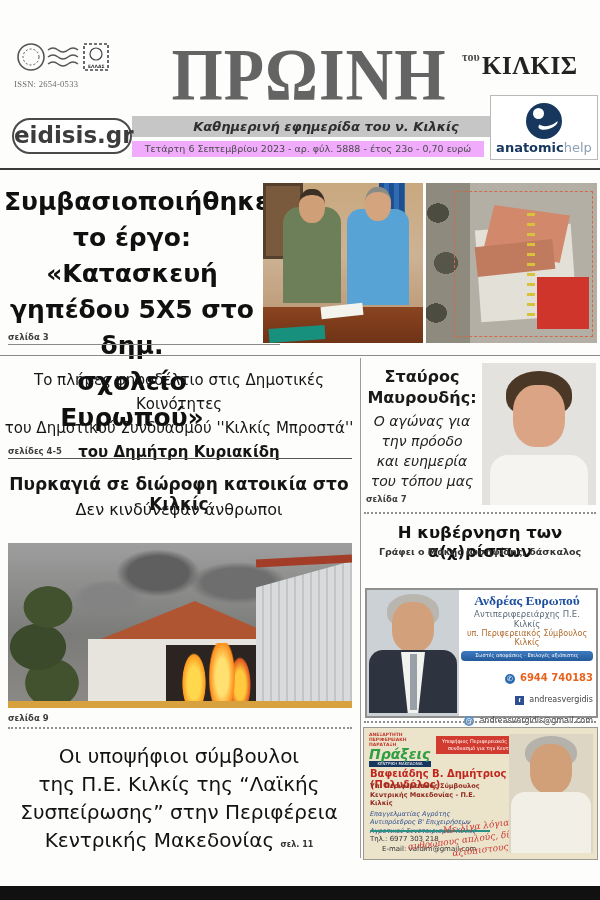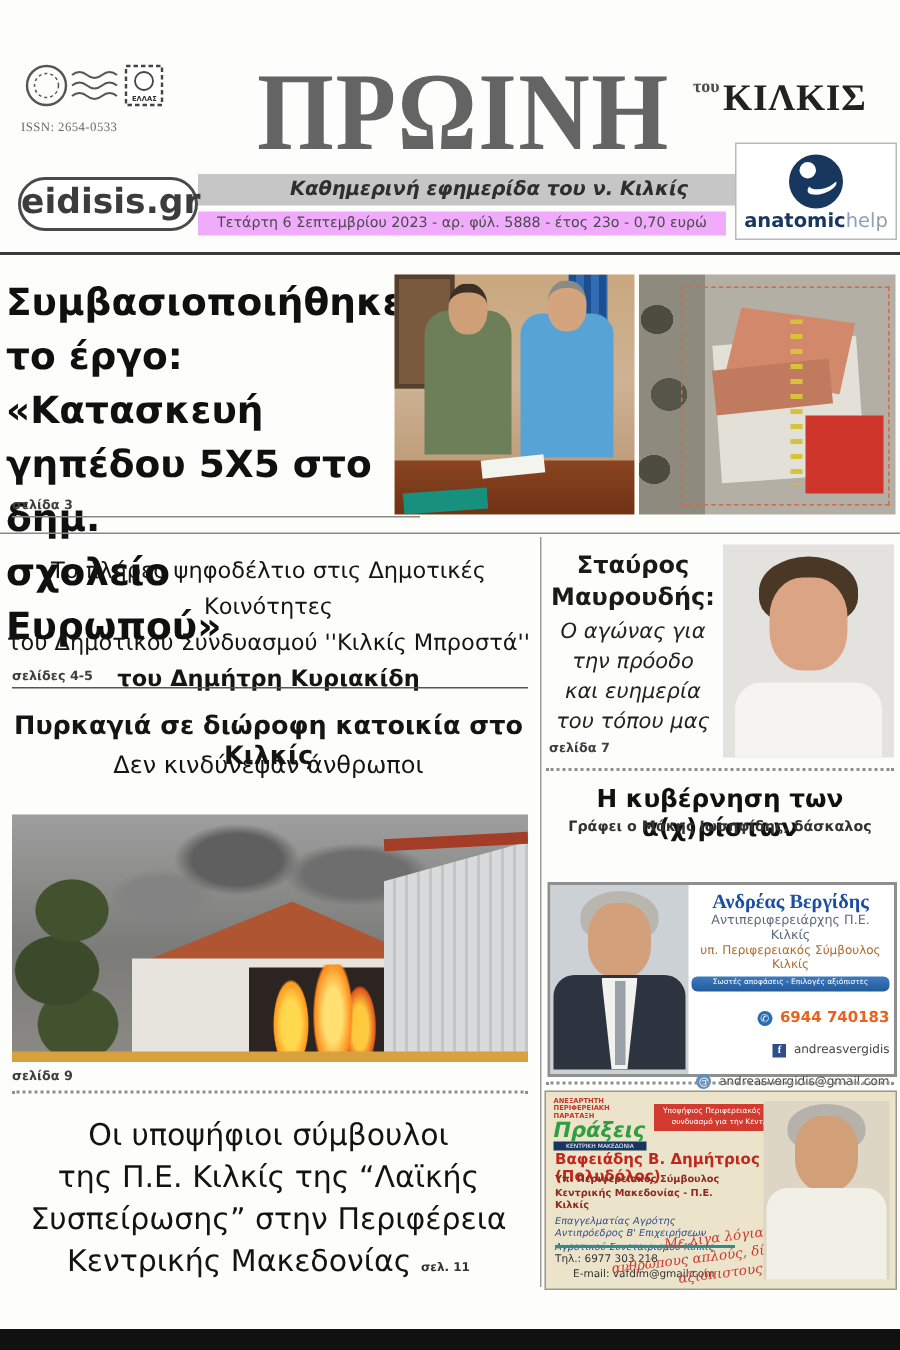--- a/index.html
+++ b/index.html
@@ -21,21 +21,21 @@
   .anat-head{position:absolute;left:7px;top:5px;width:11px;height:11px;border-radius:50%;background:#fff;}
   .anat-swoosh{position:absolute;left:12px;top:17px;width:20px;height:9px;border-radius:50%;background:#fff;transform:rotate(-18deg);}
   .anat-swoosh:after{content:"";position:absolute;left:2px;top:-4px;width:20px;height:10px;border-radius:50%;background:#17375e;}
   .anat-word{position:absolute;left:0;right:0;bottom:4px;font-size:13px;}
   .anat-b{font-weight:700;color:#17375e;} .anat-l{color:#8da0b5;}
   .hr{background:#3a3a3a;height:2px;}
   .hr1{background:#8a8a8a;height:1px;}
   .dotted{border-top:2px dotted #8f8f8f;height:0;}
   .vrule{width:1px;background:#9b9b9b;}
   
-  .lead-h{font-size:25px;font-weight:600;text-align:left;line-height:36px;color:#101010;}
+  .lead-h{font-size:25px;font-weight:600;text-align:center;line-height:36px;color:#101010;}
   .pageref{font-size:8.5px;font-weight:700;color:#3f3f3f;}
   .h2line{font-size:15px;font-weight:500;text-align:center;line-height:24px;color:#151515;}
   .h2name{font-weight:700;}
   .fire-h1{font-size:17px;font-weight:700;text-align:center;color:#151515;}
   .fire-h2{font-size:16px;font-weight:500;text-align:center;color:#151515;}
   .mav-name{font-size:16px;font-weight:700;text-align:center;line-height:21px;}
   .mav-quote{font-size:14px;font-style:italic;text-align:center;line-height:20px;color:#222;}
   .op-title{font-size:16.5px;font-weight:600;text-align:center;color:#111;}
   .op-byline{font-size:9.5px;font-weight:700;text-align:center;color:#333;}
   .bot-h{font-size:20px;font-weight:500;text-align:center;line-height:28px;color:#131313;}
@@ -246,21 +246,21 @@
 
   <div class="abs ad1" style="left:365px;top:588px;width:229px;height:126px;">
     <div class="ad1-portrait">
       <div class="v-hair"></div>
         <div class="v-face"></div>
         <div class="v-suit"></div>
         <div class="v-shirt"></div>
         <div class="v-tie"></div>
     </div>
     <div class="abs" style="left:94px;top:3px;width:132px;">
-      <div class="ad1-name">Ανδρέας Βεργίδης</div>
+      <div class="ad1-name">Ανδρέας Ευρωπού</div>
       <div class="ad1-r1">Αντιπεριφερειάρχης Π.Ε. Κιλκίς</div>
       <div class="ad1-r2">υπ. Περιφερειακός Σύμβουλος Κιλκίς</div>
       <div class="ad1-banner" style="margin-top:4px;height:10px;">Σωστές αποφάσεις - Επιλογές αξιόπιστες</div>
       <div style="margin-top:5px;text-align:right;">
         <span class="ico ico-phone">✆</span>
         <span class="ad1-phone">6944 740183</span>
       </div>
       <div style="margin-top:2px;text-align:right;">
         <span class="ico ico-fb">f</span>
         <span class="ad1-line">andreasvergidis</span>

